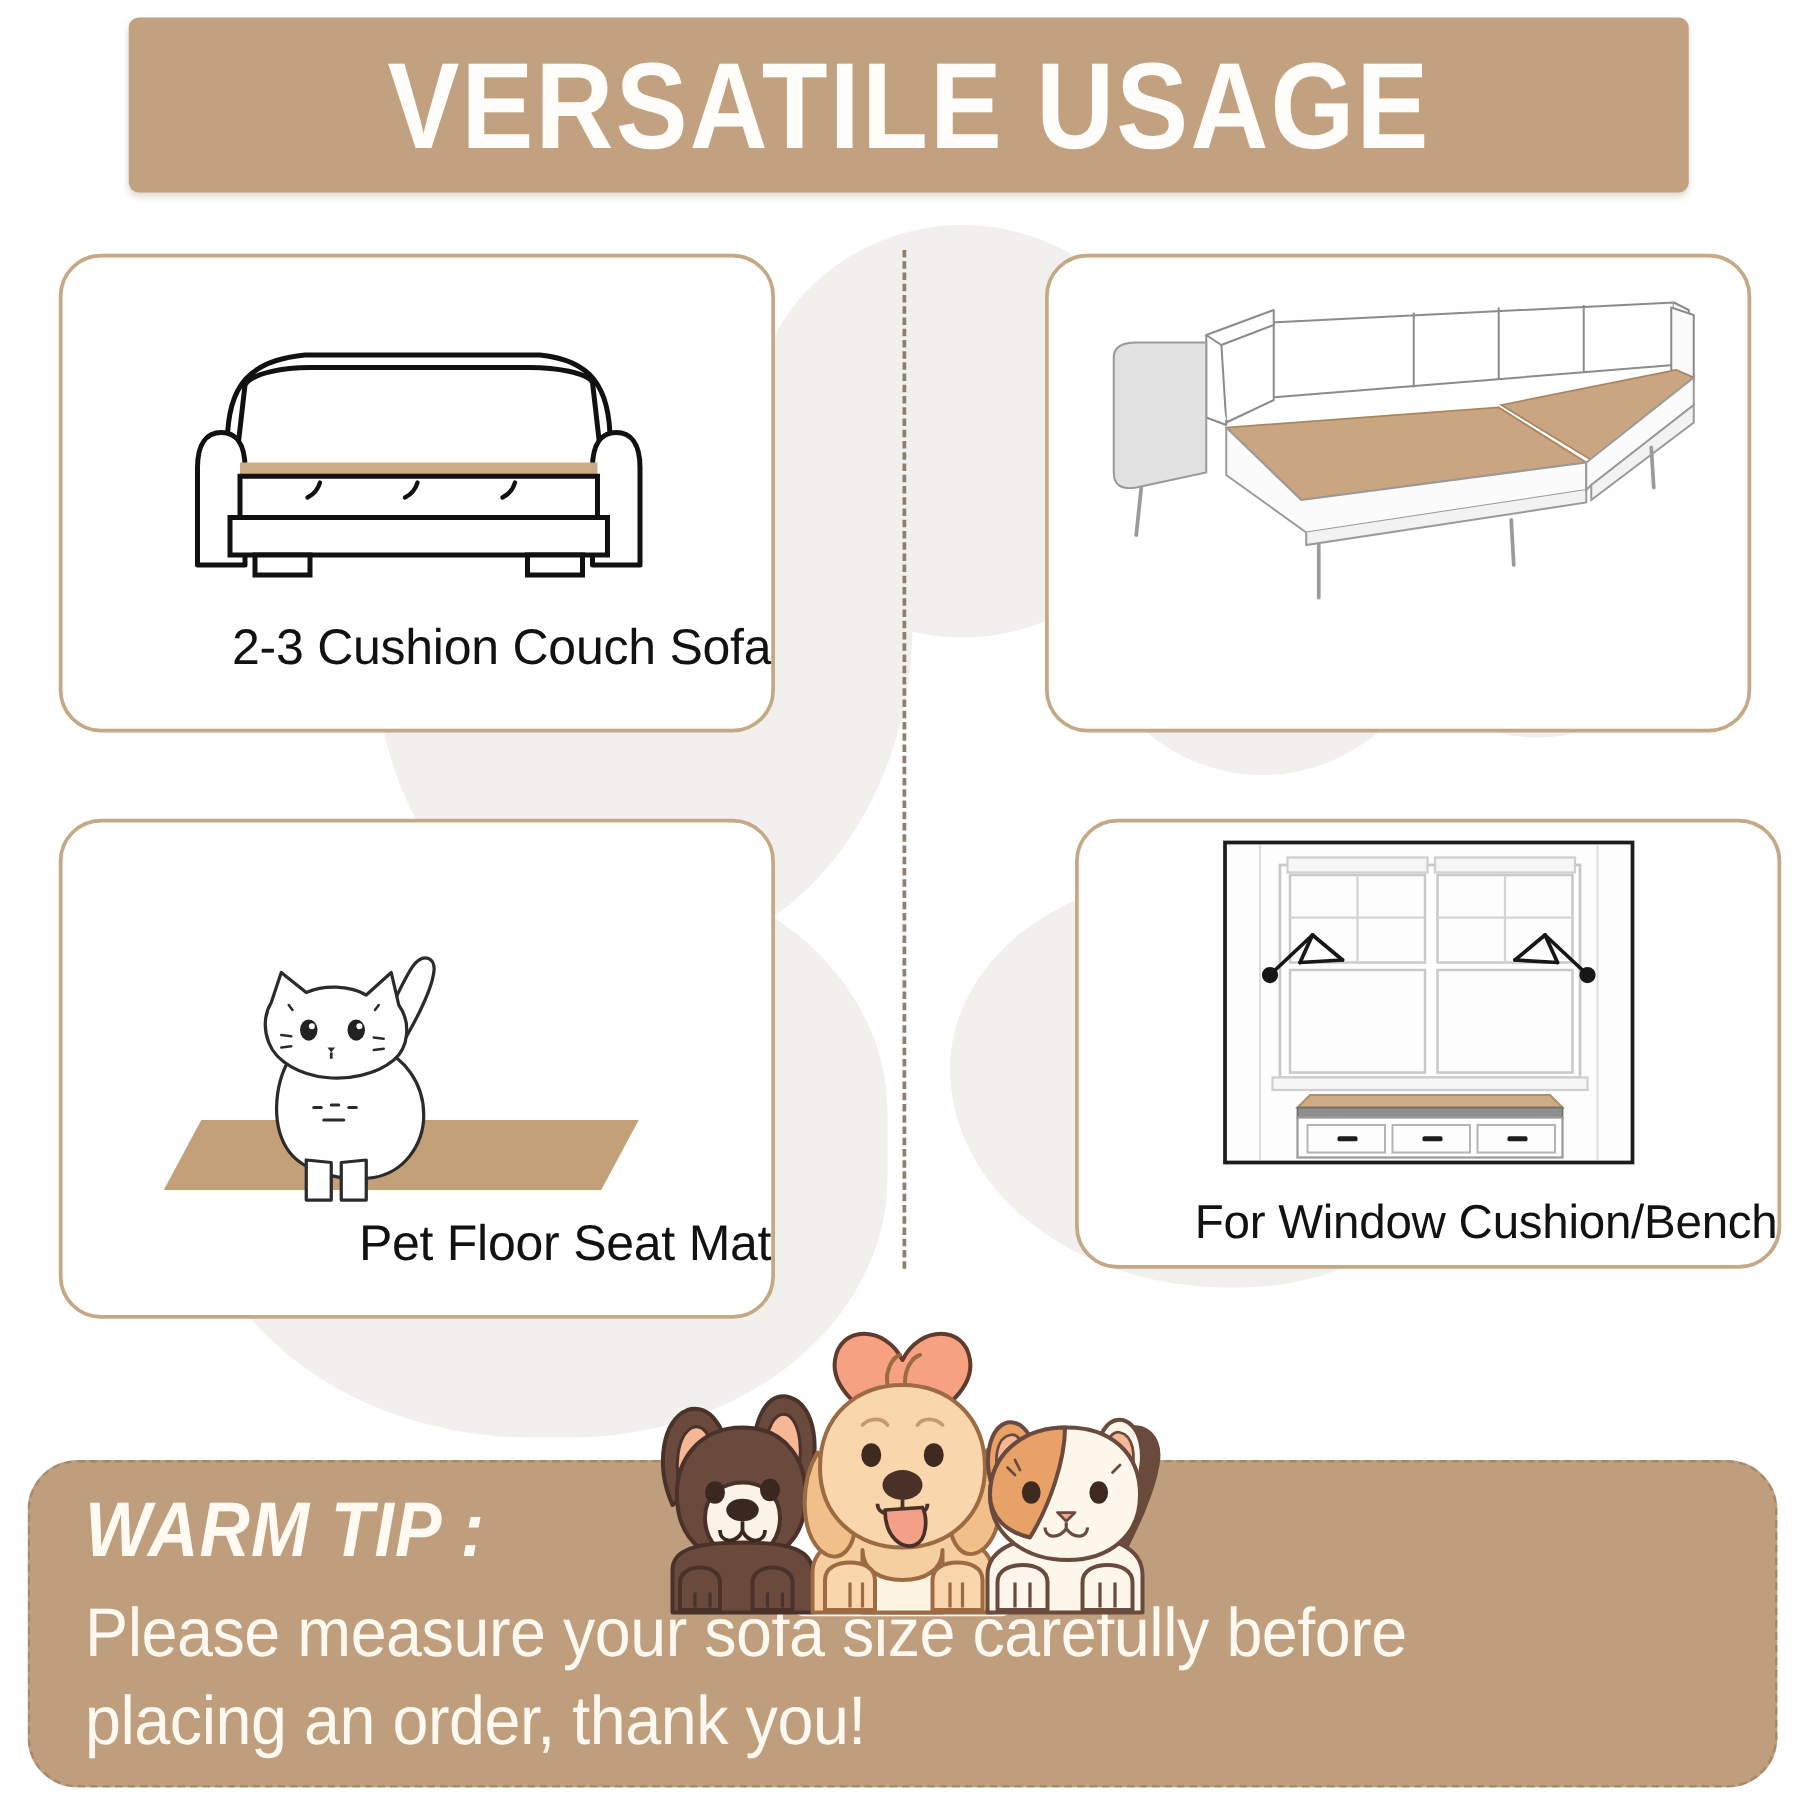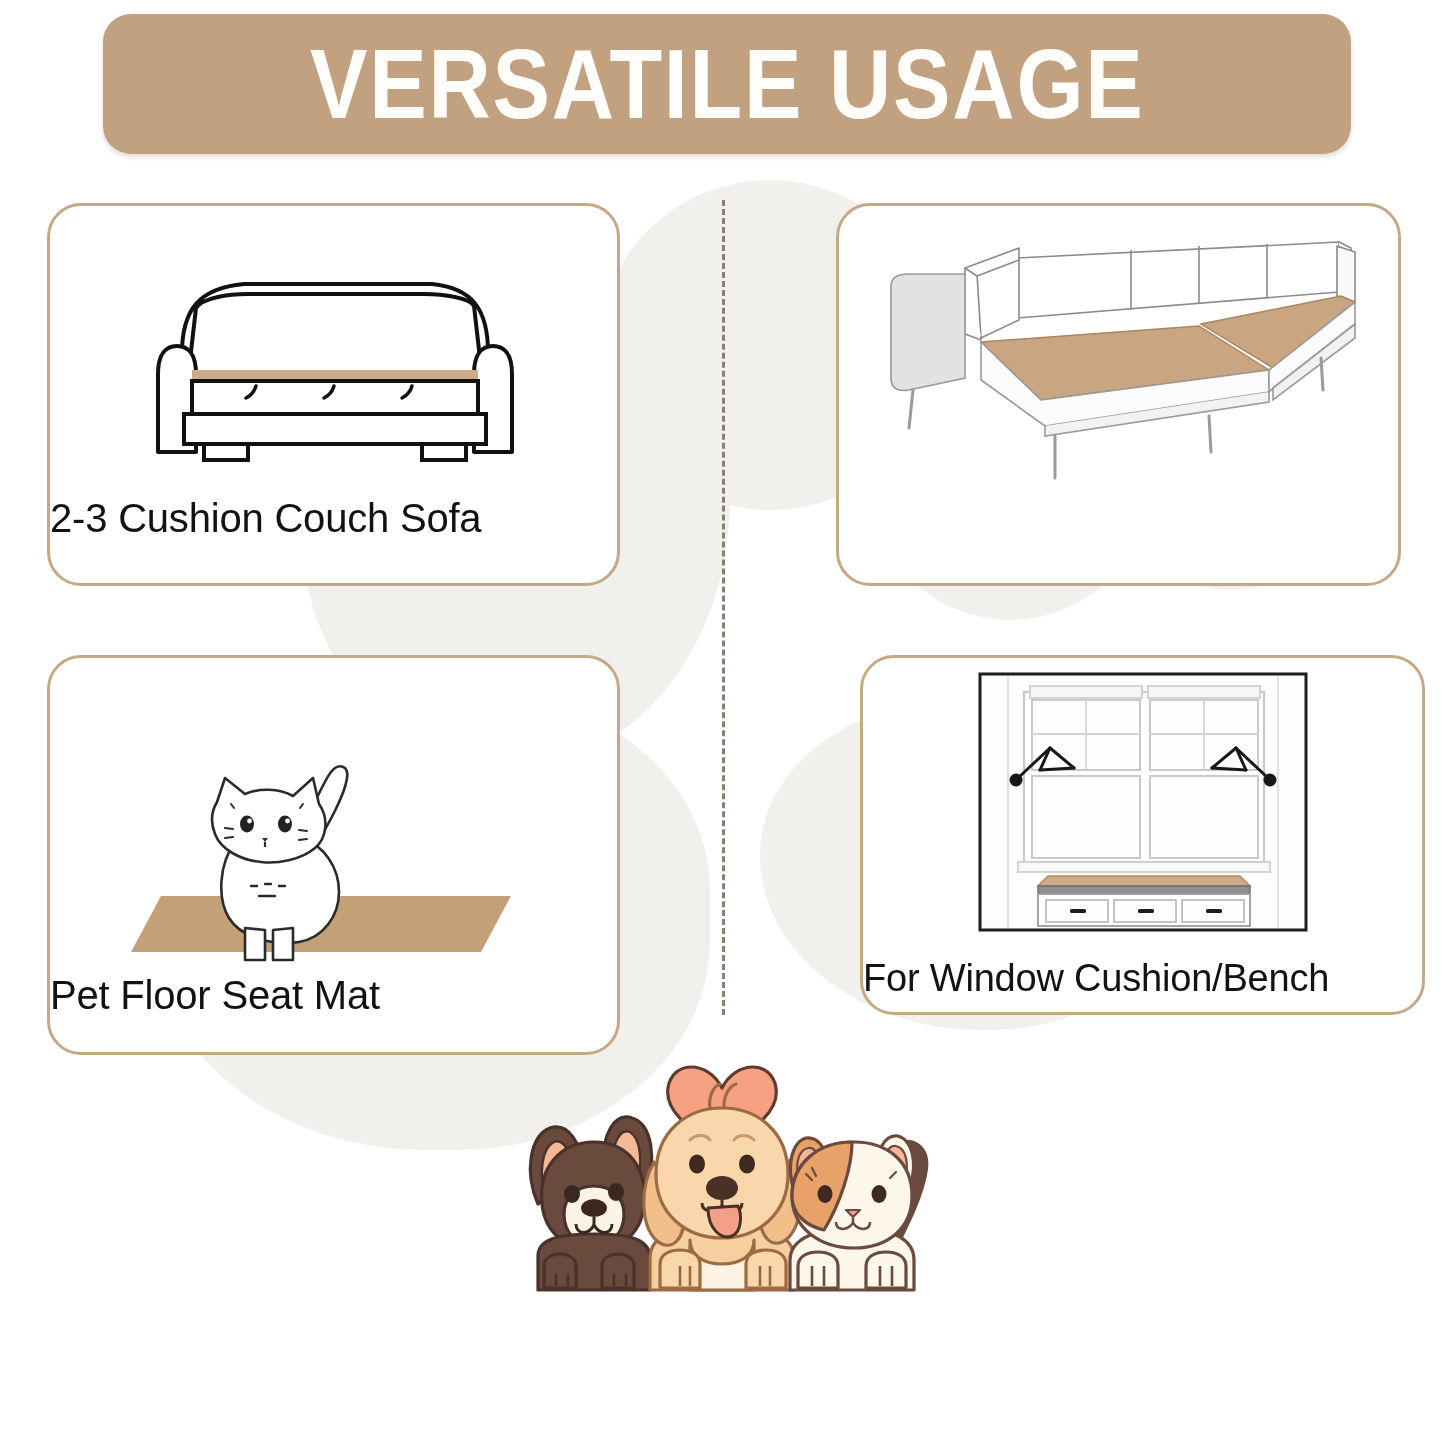--- a/index.html
+++ b/index.html
@@ -36,21 +36,21 @@
   .blob-f { left: 1080px; top: 230px;  width: 300px; height: 360px; border-radius: 50%; }
 
   
   .header-banner {
     position: absolute;
     left: 103px;
     top: 14px;
     width: 1248px;
     height: 140px;
     background: #c2a181;
-    border-radius: 28px;
+    border-radius: 8px;
     z-index: 4;
     display: flex;
     align-items: center;
     justify-content: center;
     box-shadow: 0 3px 5px rgba(120,95,70,0.22);
   }
   .header-title {
     color: #fffdf9;
     font-size: 98px;
     font-weight: 700;
@@ -86,21 +86,21 @@
   .card-3 { left: 47px;  top: 655px; width: 573px; height: 400px; }
   .card-4 { left: 836px; top: 655px; width: 565px; height: 360px; margin-left: 24px; }
 
   .card-art {
     position: absolute;
     left: 0; right: 0;
   }
   .card-label {
     position: absolute;
     left: 0; right: 0;
-    text-align: left;
+    text-align: right;
     color: #121212;
     font-size: 40px;
     font-weight: 400;
     white-space: nowrap;
     letter-spacing: -0.2px;
   }
   .card-1 .card-label { bottom: 42px; }
   .card-2 .card-label { bottom: 36px; }
   .card-3 .card-label { bottom: 34px; }
   .card-4 .card-label { bottom: 12px; font-size: 38px; }
@@ -467,14 +467,18 @@
       <g stroke="#6b4a3e" stroke-width="2.2" stroke-linecap="round">
         <path d="M312 166 L318 172"></path>
         <path d="M318 160 L322 168"></path>
         <path d="M402 164 L396 170"></path>
       </g>
       <path d="M318 258 L318 278 M330 258 L330 278" stroke="#6b4a3e" stroke-width="2.6"></path>
       <path d="M386 258 L386 278 M398 258 L398 278" stroke="#6b4a3e" stroke-width="2.6"></path>
     </svg>
   </div>
 
+  <div class="tip-banner">
+    <div class="tip-head">WARM TIP :</div>
+    <div class="tip-body">Please measure your sofa size carefully before placing an order, thank you!</div>
+  </div>
 
 </div>
 
 </body></html>

